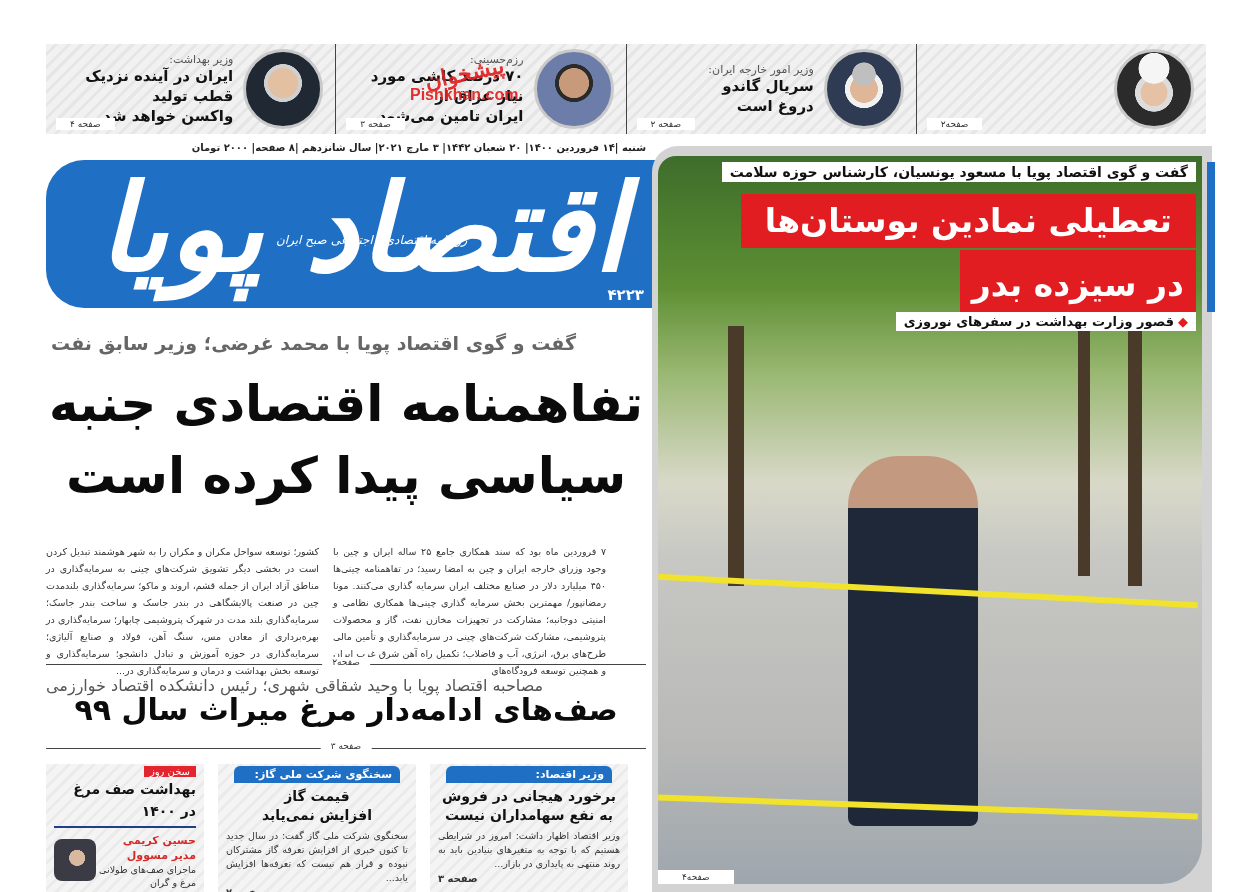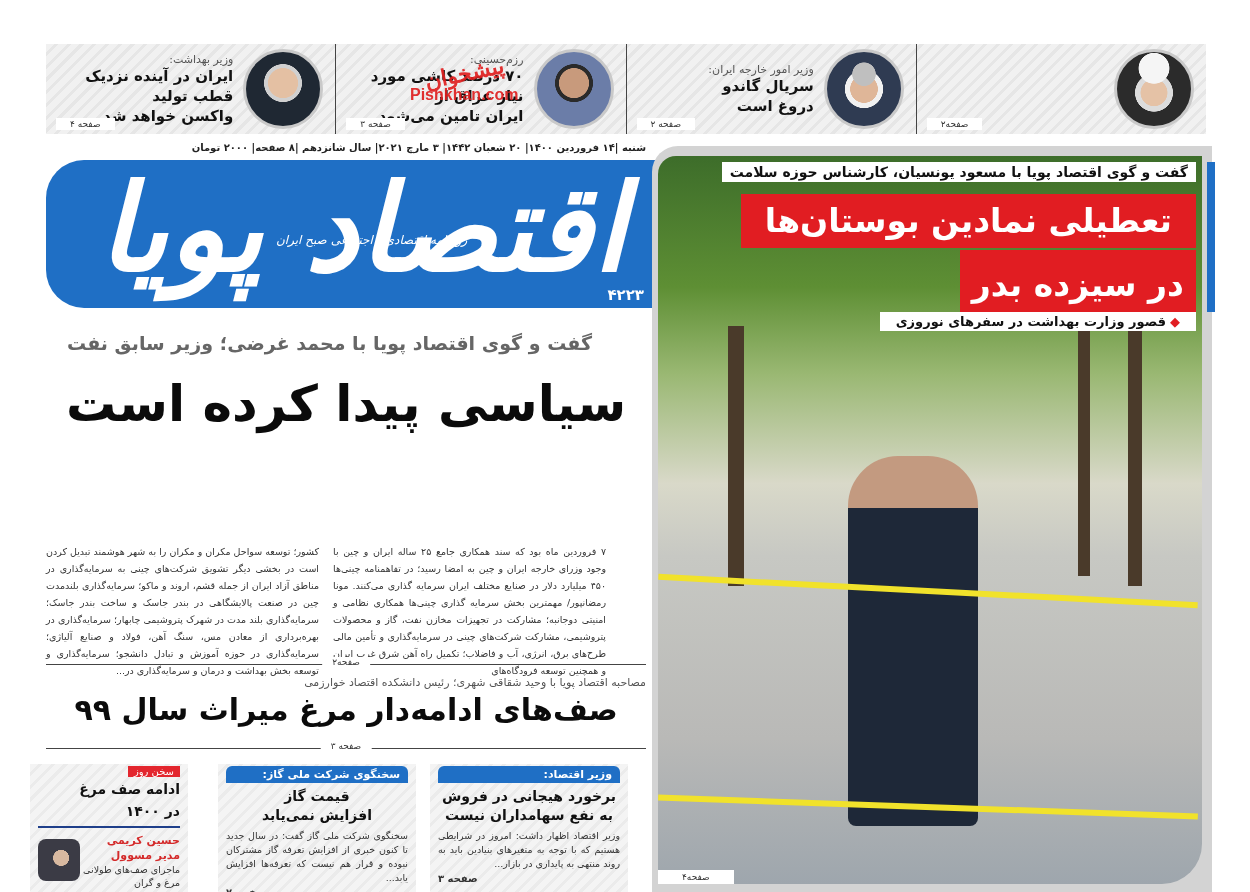--- a/index.html
+++ b/index.html
@@ -42,40 +42,40 @@
     background: #1f6fc5; border-radius: 38px 0 0 38px; overflow: hidden;
   }
   .masthead .logo {
     position: absolute; right: 30px; top: -12px; font-size: 120px; font-weight: bold; color: #ffffff;
     font-family: "DejaVu Serif", serif; font-style: italic; letter-spacing: -6px; line-height: 160px;
   }
   .masthead .tagline { position: absolute; top: 44px; left: 230px; font-size: 12px; color: #fff; font-style: italic; margin-top: 29px; }
   .masthead .issue { position: absolute; bottom: 4px; right: 12px; font-size: 15px; font-weight: bold; color: #fff; }
 
   
-  .lead-kicker { position: absolute; top: 332px; left: 46px; width: 530px; text-align: right; font-size: 19px; font-weight: bold; color: #666; margin-left: 16px; }
+  .lead-kicker { position: absolute; top: 332px; left: 46px; width: 530px; text-align: right; font-size: 19px; font-weight: bold; color: #666; }
   .lead-title  { position: absolute; top: 368px; left: 46px; width: 600px; text-align: center; font-size: 50px; font-weight: bold; line-height: 72px; color: #0b0b0b; letter-spacing: -1px; }
 
   .lead-body { position: absolute; top: 543px; left: 46px; width: 560px; display: flex; direction: rtl; gap: 14px; }
   .lead-body p { flex: 1; font-size: 9.5px; line-height: 17px; color: #333; text-align: justify; }
 
   .rule { position: absolute; left: 46px; width: 600px; height: 1px; background: #444; }
   .rule .lbl { position: absolute; left: 50%; top: -7px; transform: translateX(-50%); background: #fff; padding: 0 10px; font-size: 9px; color: #333; }
 
-  .second-kicker { position: absolute; top: 676px; left: 46px; width: 600px; text-align: right; font-size: 11px; color: #555; }
+  .second-kicker { position: absolute; top: 676px; left: 46px; width: 600px; text-align: left; font-size: 16px; color: #555; }
   .second-title  { position: absolute; top: 692px; left: 46px; width: 600px; text-align: center; font-size: 30px; font-weight: bold; color: #0b0b0b; }
 
   
   .box { position: absolute; top: 764px; height: 128px; background: repeating-linear-gradient(135deg, #f4f4f4 0 6px, #ebebeb 6px 9px); padding: 0 8px; text-align: center; }
-  .box .bar { background: #1f6fc5; color: #fff; font-size: 11px; font-weight: bold; border-radius: 6px 6px 0 0; padding: 2px 8px; text-align: right; margin: 2px 0 4px; }
+  .box .bar { background: #1f6fc5; color: #fff; font-size: 11px; font-weight: bold; border-radius: 6px 6px 0 0; padding: 2px 8px; text-align: right; margin: 2px 8px 4px; }
   .box .bt  { font-size: 14px; font-weight: bold; line-height: 19px; color: #111; }
   .box .bd  { font-size: 9.5px; line-height: 14px; color: #333; text-align: justify; margin-top: 4px; }
   .box .bp  { font-size: 10px; font-weight: bold; text-align: left; color: #333; margin-top: 2px; }
 
-  .col-box { position: absolute; top: 764px; left: 30px; width: 158px; height: 128px; background: repeating-linear-gradient(135deg, #f4f4f4 0 6px, #ebebeb 6px 9px); padding: 2px 8px; }
+  .col-box { position: absolute; top: 764px; left: 46px; width: 158px; height: 128px; background: repeating-linear-gradient(135deg, #f4f4f4 0 6px, #ebebeb 6px 9px); padding: 2px 8px; }
   .col-box .tag { display: inline-block; background: #e3262e; color: #fff; font-size: 10px; padding: 0 6px; float: right; }
   .col-box .ct { clear: both; font-size: 14px; font-weight: bold; text-align: right; line-height: 20px; padding-top: 2px; }
   .col-box .hr { height: 2px; background: #1f3f8a; margin: 5px 0; }
   .col-box .auth { display: flex; direction: rtl; }
   .col-box .pic { width: 42px; height: 42px; border-radius: 8px; background: radial-gradient(circle at 55% 45%, #d8b9a0 0 24%, #3b3b45 25% 100%); flex: none; margin-top: 6px; }
   .col-box .an { color: #d42a2a; font-weight: bold; font-size: 11px; line-height: 15px; text-align: right; }
   .col-box .ab { font-size: 9.5px; line-height: 13px; color: #333; text-align: right; }
 
   
   .photo-panel {
@@ -89,21 +89,21 @@
   }
   .photo .tree { position: absolute; background: #4a3a2a; width: 16px; }
   .photo .tape { position: absolute; height: 6px; background: #f1e22b; }
   .photo .officer {
     position: absolute; left: 190px; top: 300px; width: 130px; height: 370px;
     background: linear-gradient(180deg, #c39a80 0 14%, #1e2838 14% 100%); border-radius: 50px 50px 8px 8px;
   }
   .ph-kicker { position: absolute; top: 6px; right: 6px; background: #fff; color: #111; font-size: 14px; font-weight: bold; padding: 2px 8px; }
   .ph-title { position: absolute; top: 38px; right: 6px; background: #e11d22; color: #fff; font-size: 33px; font-weight: bold; padding: 2px 24px; line-height: 50px; text-align: right; }
   .ph-title2 { position: absolute; top: 94px; right: 6px; background: #e11d22; color: #fff; font-size: 33px; font-weight: bold; padding: 10px 12px; line-height: 50px; }
-  .ph-sub { position: absolute; top: 156px; right: 6px; background: #fff; color: #111; font-size: 13px; font-weight: bold; padding: 2px 16px; }
+  .ph-sub { position: absolute; top: 156px; right: 6px; background: #fff; color: #111; font-size: 13px; font-weight: bold; padding: 2px 8px; }
   .ph-sub .dia { color: #e11d22; margin-left: 4px; }
   .ph-page { position: absolute; bottom: 0; left: 0; background: #fff; font-size: 9px; padding: 2px 24px; color: #333; }
 
   .blue-edge { position: absolute; top: 162px; left: 1207px; width: 8px; height: 150px; background: #1f6fc5; }
 </style>
 </head>
 <body>
 
 <div class="teasers">
   <div class="teaser">
@@ -147,20 +147,21 @@
 <div class="dateline">شنبه |۱۴ فروردین ۱۴۰۰| ۲۰ شعبان ۱۴۴۲| ۳ مارچ ۲۰۲۱| سال شانزدهم |۸ صفحه| ۲۰۰۰ تومان</div>
 
 <div class="masthead">
   <div class="logo">اقتصاد پویا</div>
   <div class="tagline">روزنامه اقتصادی - اجتماعی صبح ایران</div>
   <div class="issue">۴۲۲۳</div>
 </div>
 
 <div class="lead-kicker">گفت و گوی اقتصاد پویا با محمد غرضی؛ وزیر سابق نفت</div>
 <div class="lead-title">
+  <div>تفاهمنامه اقتصادی جنبه</div>
   <div>سیاسی پیدا کرده است</div>
 </div>
 <div class="lead-body">
   <p>۷ فروردین ماه بود که سند همکاری جامع ۲۵ ساله ایران و چین با وجود وزرای خارجه ایران و چین به امضا رسید؛ در تفاهمنامه چینی‌ها ۴۵۰ میلیارد دلار در صنایع مختلف ایران سرمایه گذاری می‌کنند. مونا رمضانپور/ مهمترین بخش سرمایه گذاری چینی‌ها همکاری نظامی و امنیتی دوجانبه؛ مشارکت در تجهیزات مخازن نفت، گاز و محصولات پتروشیمی، مشارکت شرکت‌های چینی در سرمایه‌گذاری و تأمین مالی طرح‌های برق، انرژی، آب و فاضلاب؛ تکمیل راه آهن شرق غرب ایران و همچنین توسعه فرودگاه‌های</p>
   <p>کشور؛ توسعه سواحل مکران و مکران را به شهر هوشمند تبدیل کردن است در بخشی دیگر تشویق شرکت‌های چینی به سرمایه‌گذاری در مناطق آزاد ایران از جمله قشم، اروند و ماکو؛ سرمایه‌گذاری بلندمدت چین در صنعت پالایشگاهی در بندر جاسک و ساخت بندر جاسک؛ سرمایه‌گذاری بلند مدت در شهرک پتروشیمی چابهار؛ سرمایه‌گذاری در بهره‌برداری از معادن مس، سنگ آهن، فولاد و صنایع آلیاژی؛ سرمایه‌گذاری در حوزه آموزش و تبادل دانشجو؛ سرمایه‌گذاری و توسعه بخش بهداشت و درمان و سرمایه‌گذاری در...</p>
 </div>
 <div class="rule" style="top:664px">
   <span class="lbl">صفحه۲</span>
 </div>
 
@@ -180,21 +181,21 @@
 <div class="box" style="left:218px; width:198px;">
   <div class="bar">سخنگوی شرکت ملی گاز:</div>
   <div class="bt">قیمت گاز</div>
   <div class="bt">افزایش نمی‌یابد</div>
   <div class="bd">سخنگوی شرکت ملی گاز گفت: در سال جدید تا کنون خبری از افزایش تعرفه گاز مشترکان نبوده و قرار هم نیست که تعرفه‌ها افزایش یابد...</div>
   <div class="bp">صفحه ۷</div>
 </div>
 
 <div class="col-box">
   <span class="tag">سخن روز</span>
-  <div class="ct">ادامه صف مرغ</div>
+  <div class="ct">بهداشت صف مرغ</div>
   <div class="ct">در ۱۴۰۰</div>
   <div class="hr"></div>
   <div class="auth">
     <div class="txt">
       <div class="an">حسین کریمی</div>
       <div class="an">مدیر مسوول</div>
       <div class="ab">ماجرای صف‌های طولانی مرغ و گران</div>
     </div>
     <div class="pic"></div>
   </div>

